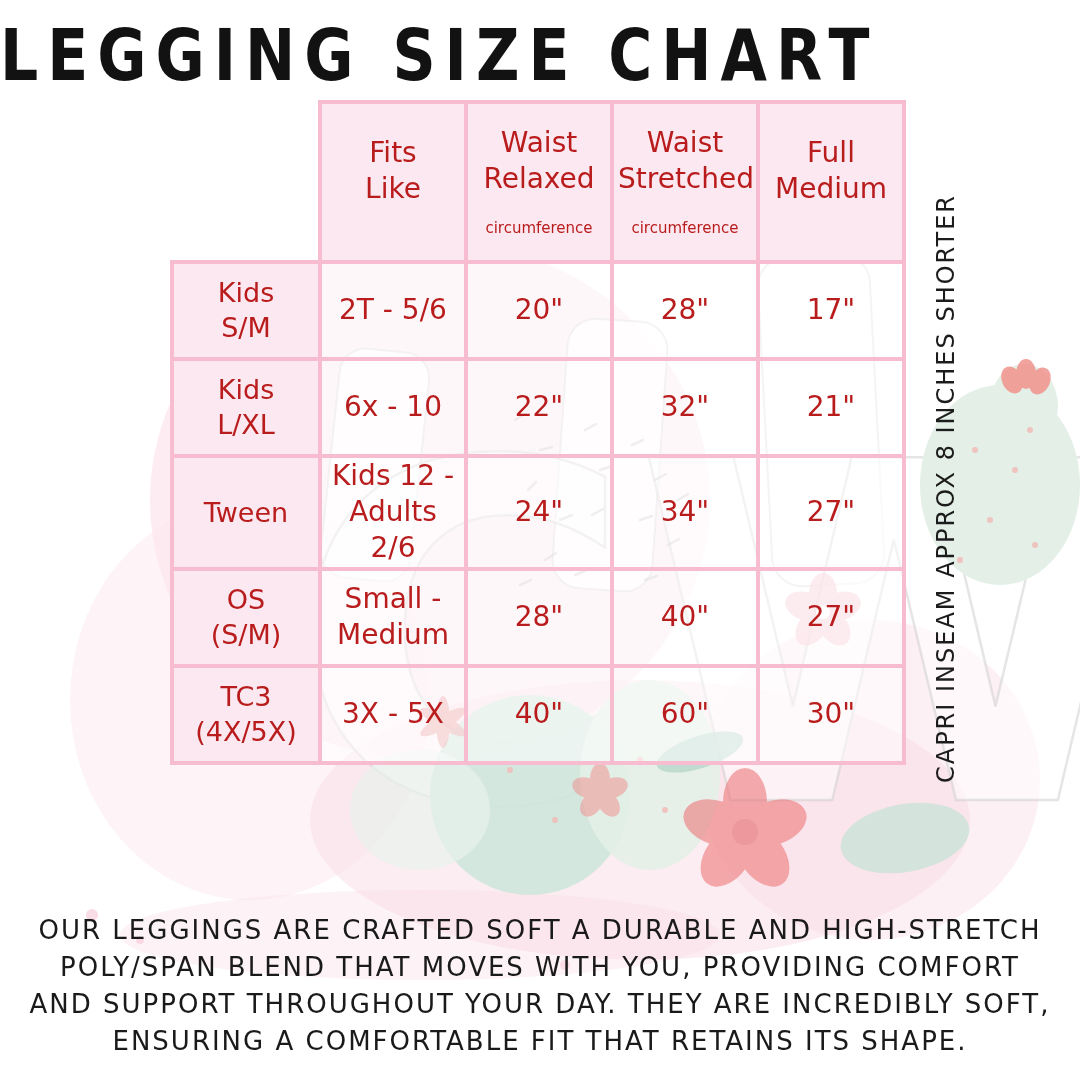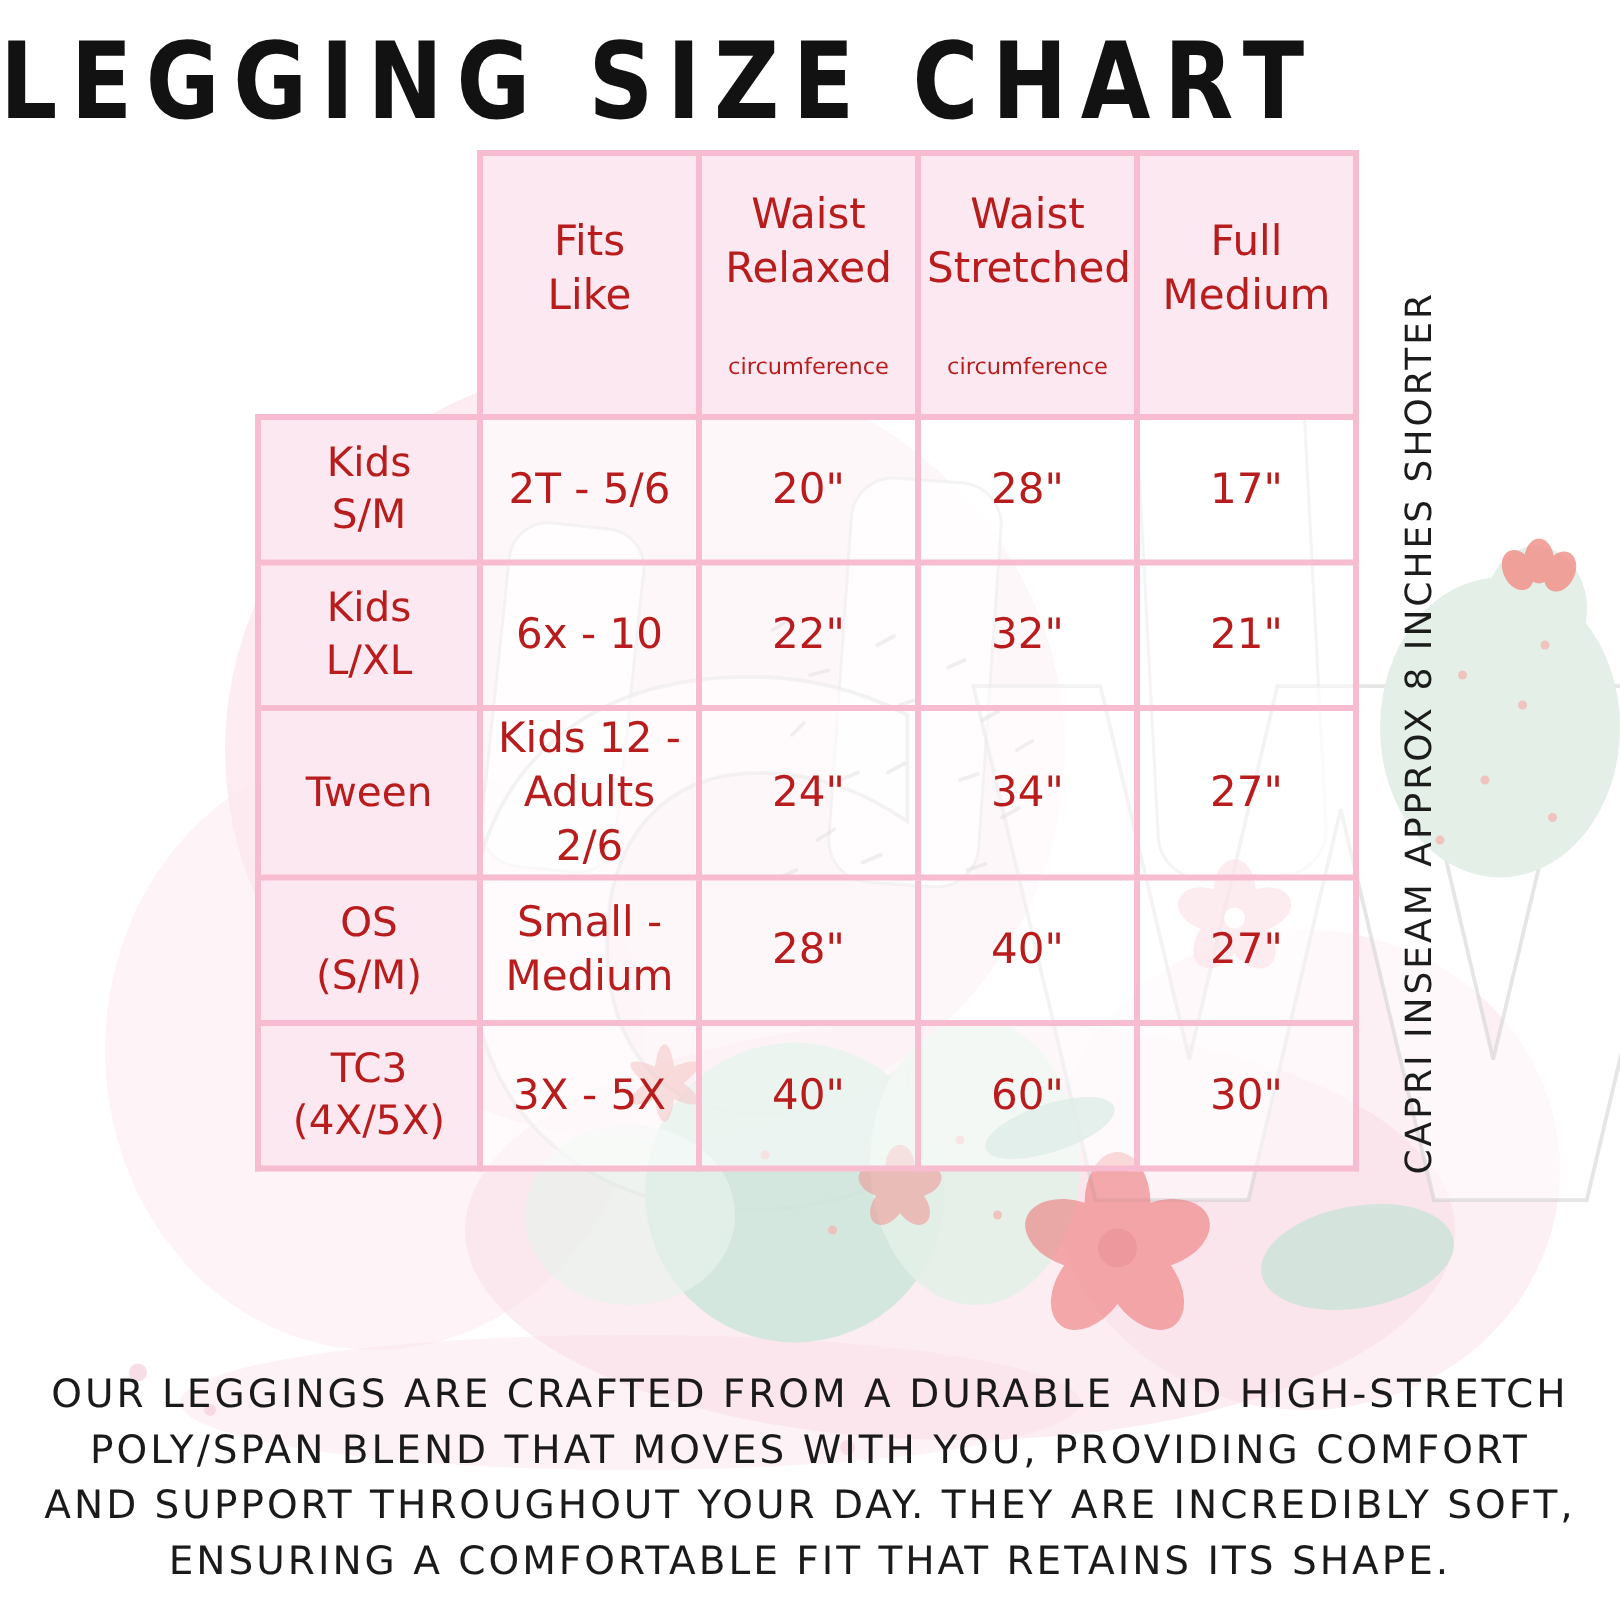--- a/index.html
+++ b/index.html
@@ -33,21 +33,21 @@
     border:4px solid #f8bcd0; padding:0 4px; text-align:center;
     vertical-align:middle; font-weight:normal;
     white-space:pre-line; line-height:1.3; color:#b91c1c;
   }
   .size-table .hdr-row { height:96px; }
   .size-table .body-row { height:97px; }
   .size-table th { background:#fce8f0; }
   .size-table td.data { background:rgba(255,255,255,0.55); font-size:28px; }
   .size-table td.ghost { border:none; background:transparent; }
   .th-main { font-size:28px; line-height:1.3; }
-  .th-note { font-size:15px; margin-top:17px; }
+  .th-note { font-size:15px; margin-top:1px; }
   .th-note:empty { display:none; }
   th.rowlabel { font-size:27px; }
 
   
   .side-note {
     position:absolute; left:903px; top:100px; width:86px; height:777px;
     display:flex; align-items:center; justify-content:center; z-index:2;
   }
   .side-note span {
     writing-mode:vertical-rl; transform:rotate(180deg);
@@ -253,19 +253,19 @@
       <td class="data">30"</td>
     </tr>
   </tbody>
     </table>
 
   <div class="side-note">
     <span>CAPRI INSEAM APPROX 8 INCHES SHORTER</span>
   </div>
 
   <div class="footer">
-    <div>OUR LEGGINGS ARE CRAFTED FROM A DURABLE AND HIGH-STRETCH</div>
+    <div>OUR LEGGINGS ARE CRAFTED SOFT A DURABLE AND HIGH-STRETCH</div>
     <div>POLY/SPAN BLEND THAT MOVES WITH YOU, PROVIDING COMFORT</div>
     <div>AND SUPPORT THROUGHOUT YOUR DAY. THEY ARE INCREDIBLY SOFT,</div>
     <div>ENSURING A COMFORTABLE FIT THAT RETAINS ITS SHAPE.</div>
   </div>
 
 </div>
 
 </body></html>

